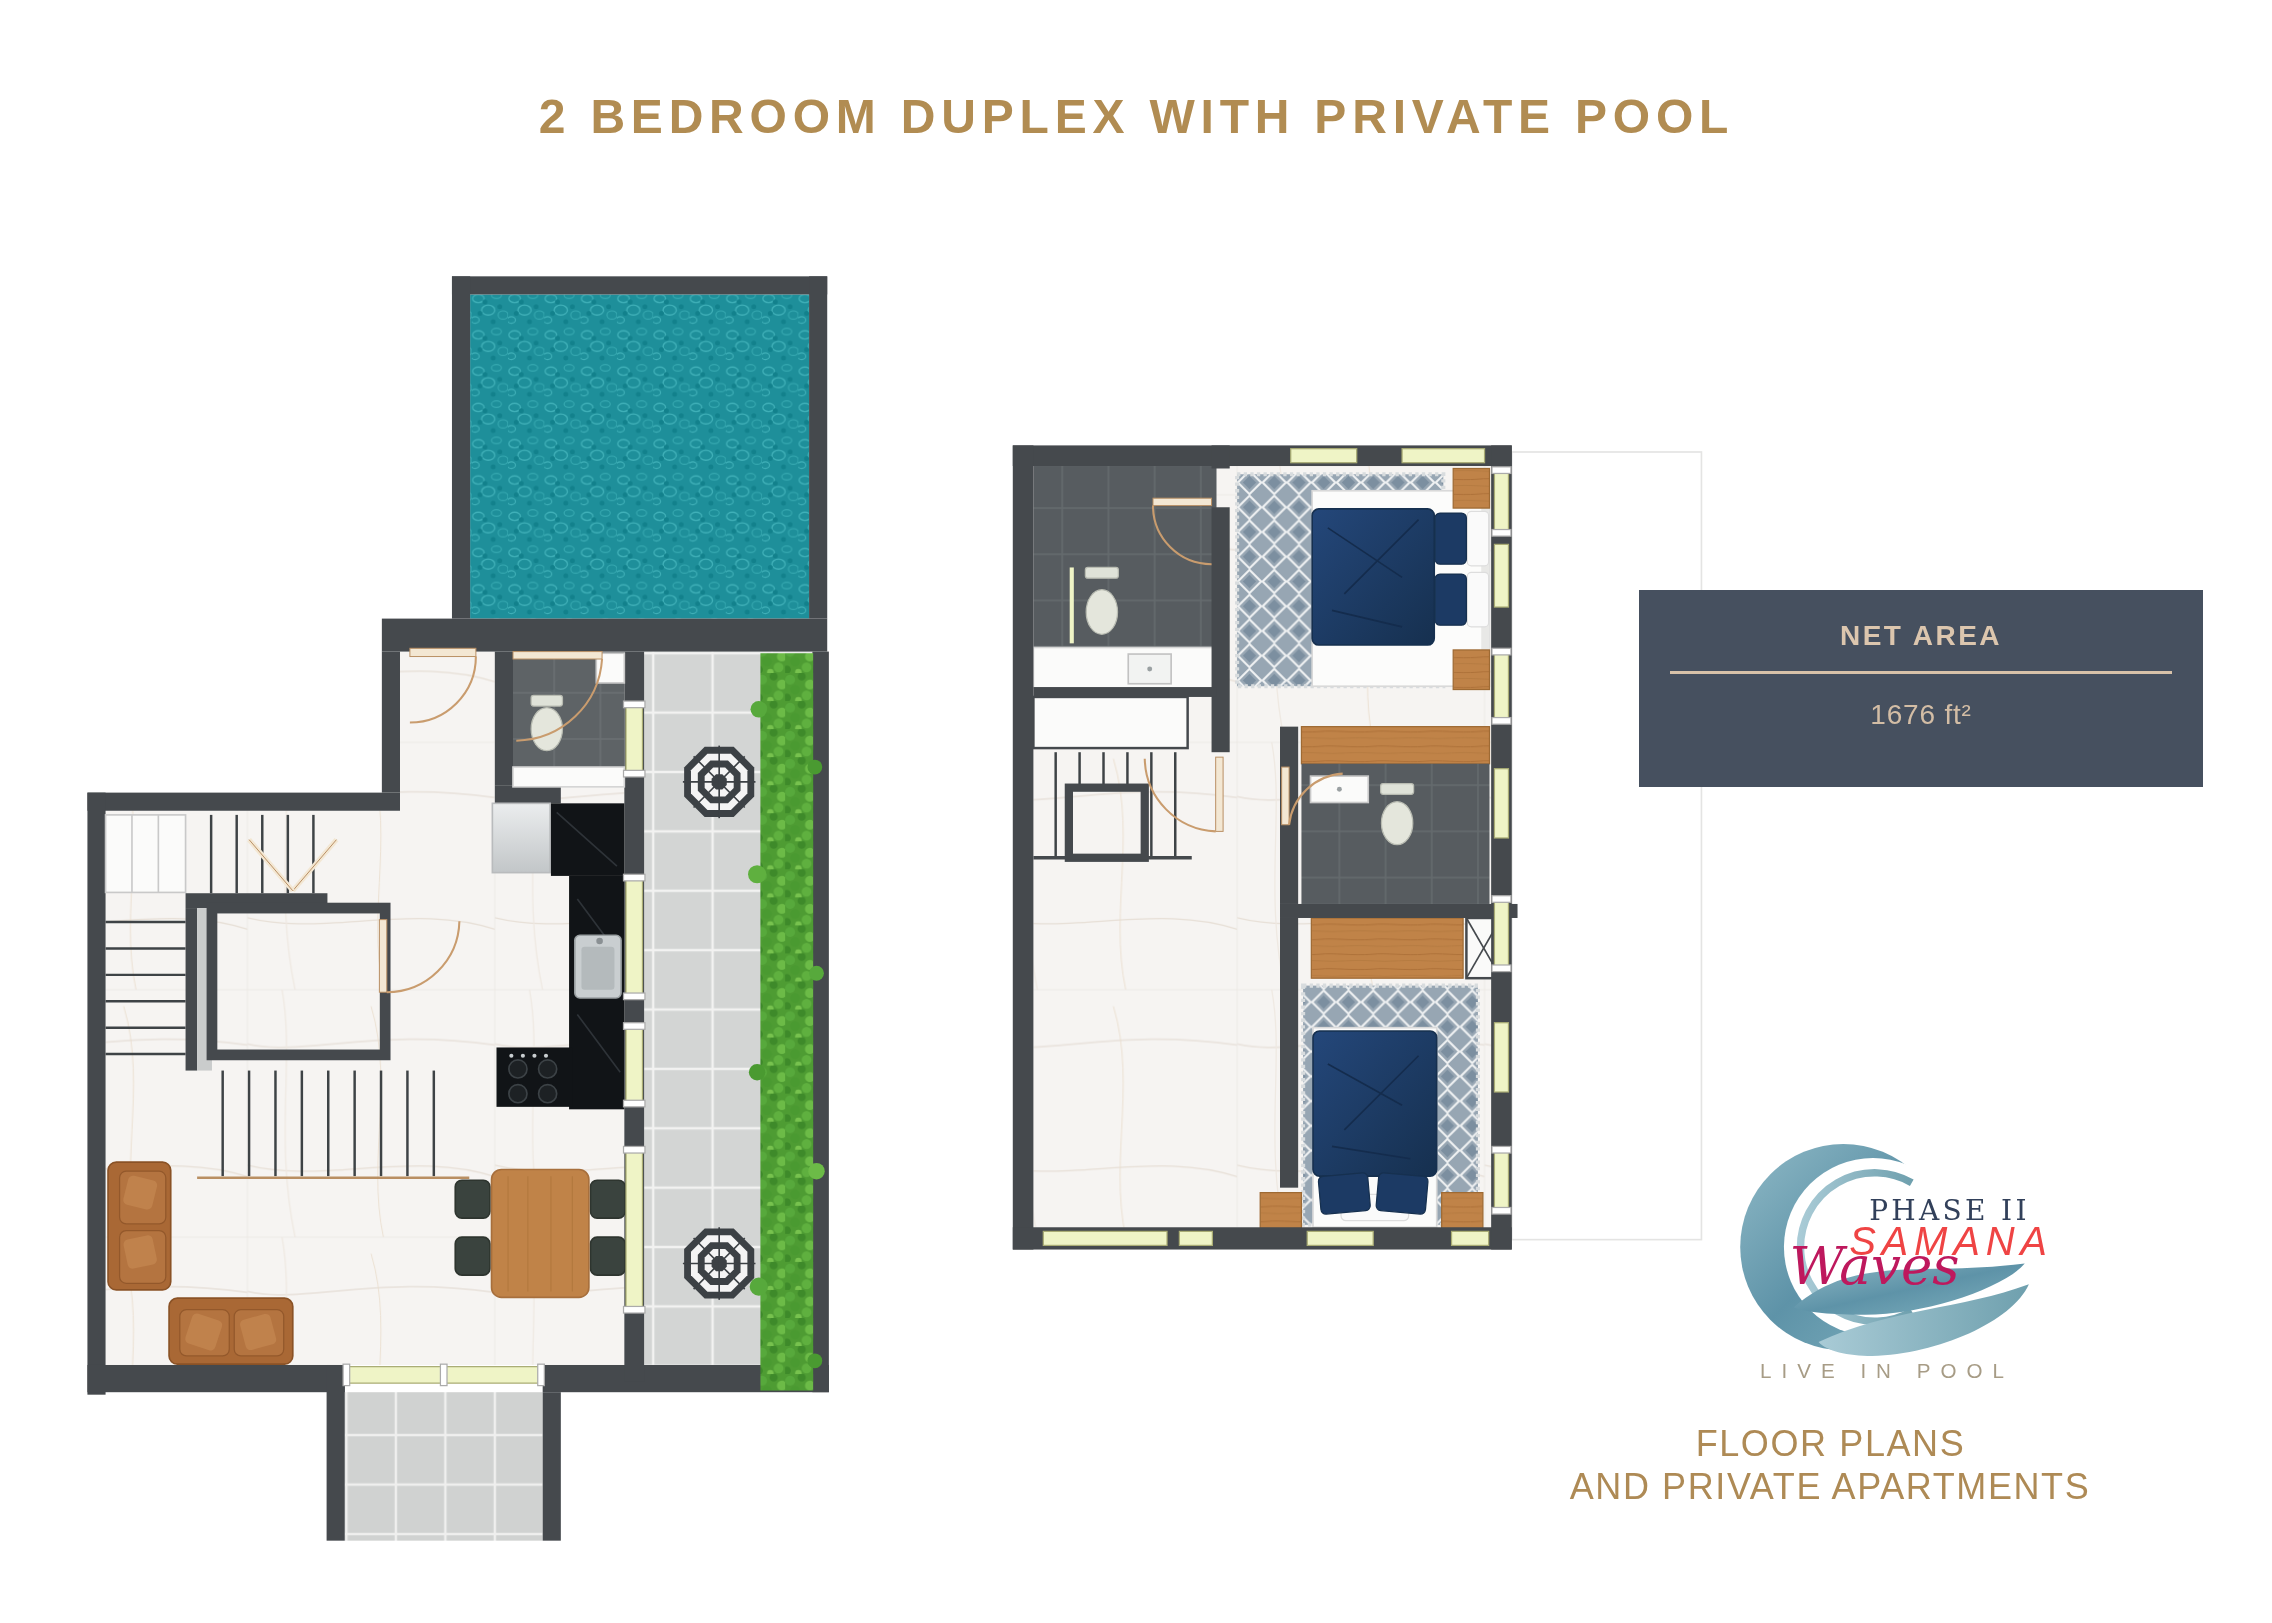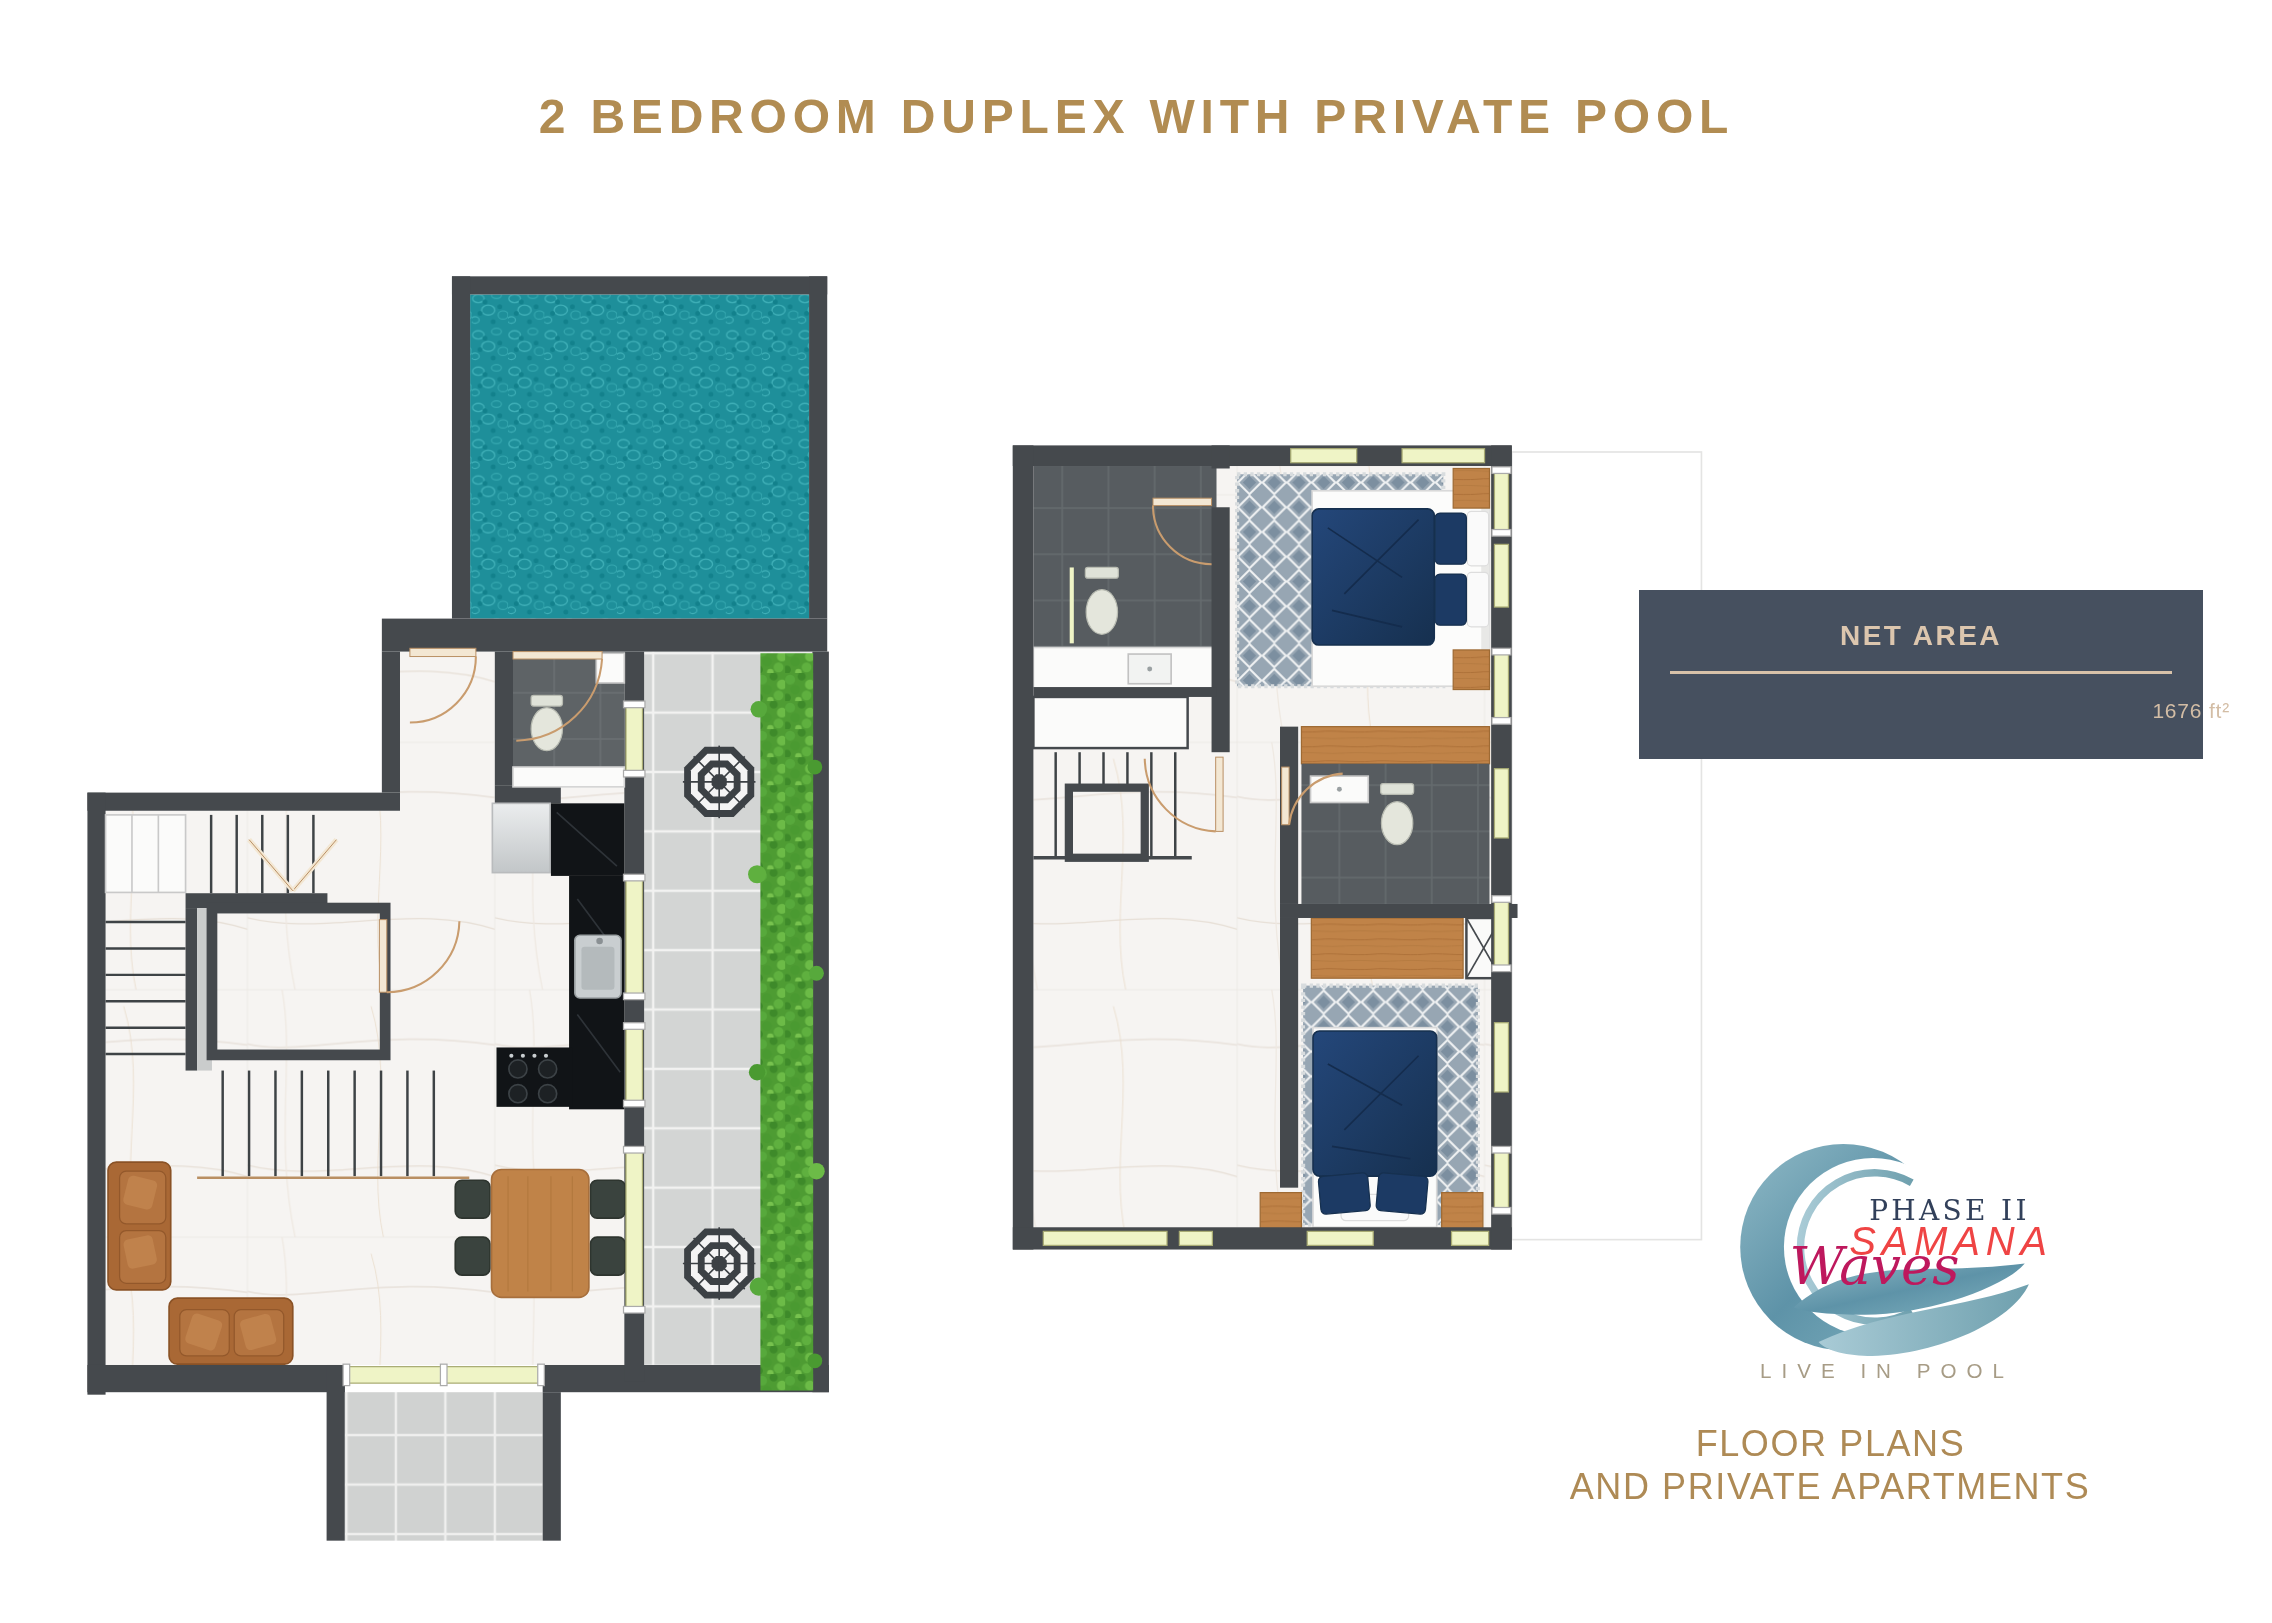--- a/index.html
+++ b/index.html
@@ -3,26 +3,26 @@
 <meta charset="utf-8">
 <style>
   html,body{margin:0;padding:0;background:#ffffff;}
   #page{position:relative;width:2273px;height:1624px;background:#ffffff;overflow:hidden;
         font-family:"Liberation Sans",sans-serif;}
   .abs{position:absolute;}
   
   #title{left:0;top:89px;width:2273px;text-align:center;font-size:48px;font-weight:600;
          letter-spacing:5.8px;color:#B18C52;}
   
-  #net-area{left:1639px;top:590px;width:564px;height:169px;background:#46505F;}
+  #net-area{left:1639px;top:590px;width:564px;height:197px;background:#46505F;}
   #net-area .label{position:absolute;left:0;top:30px;width:100%;text-align:center;
         font-size:28px;font-weight:bold;letter-spacing:2.5px;color:#DCC6AE;}
   #net-area .divider{position:absolute;left:31px;right:31px;top:81px;height:2.5px;background:#D8C2A9;}
-  #net-area .value{position:absolute;left:0;top:109px;width:100%;text-align:right;
-        font-size:21px;color:#D3BDA5;letter-spacing:0.8px;padding-left:27px;}
+  #net-area .value{position:absolute;left:0;top:109px;width:100%;text-align:center;
+        font-size:28px;color:#D3BDA5;letter-spacing:0.8px;}
   
   .logo-text{text-align:center;}
   #logo-phase{left:1826px;top:1194px;width:247px;font-family:"DejaVu Serif","Liberation Serif",serif;
         font-size:28px;font-weight:normal;letter-spacing:3.3px;color:#32405A;}
   #logo-brand{left:1819px;top:1219px;width:264px;font-size:40px;letter-spacing:5.8px;color:#ef4444;font-style:italic;}
   #logo-script{left:1755px;top:1235px;width:239px;font-family:"DejaVu Serif","Liberation Serif",serif;
         font-style:italic;font-size:53px;color:#be185d;}
   #logo-tagline{left:1737px;top:1359px;width:300px;font-size:20.6px;letter-spacing:10px;color:#A79C86;}
   
   #footer-line1{left:1608px;top:1423px;width:445px;text-align:center;font-size:36px;

